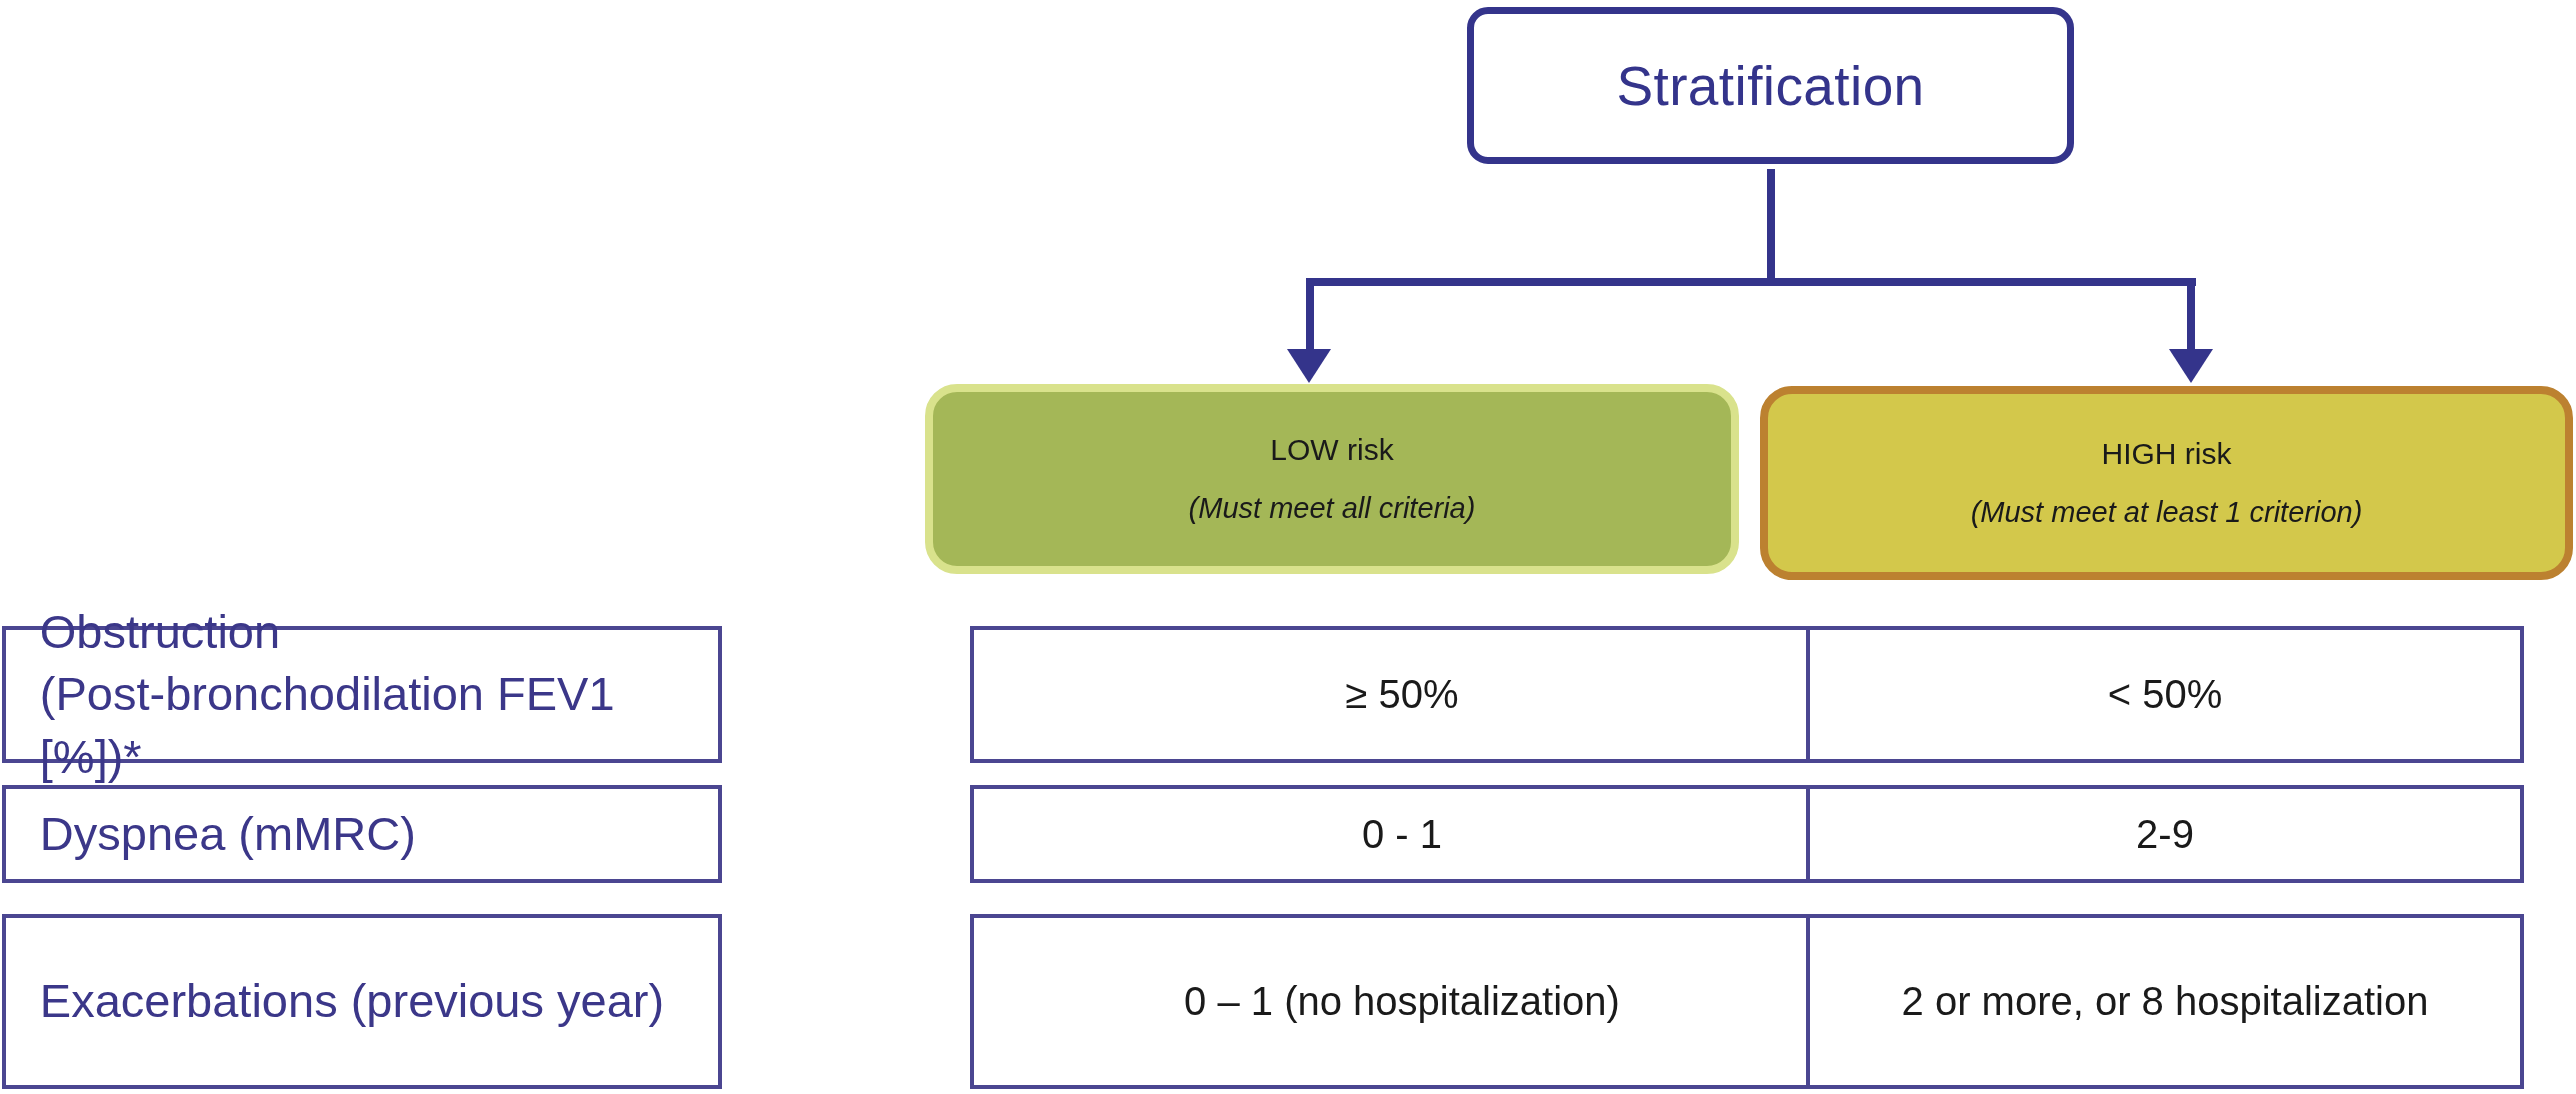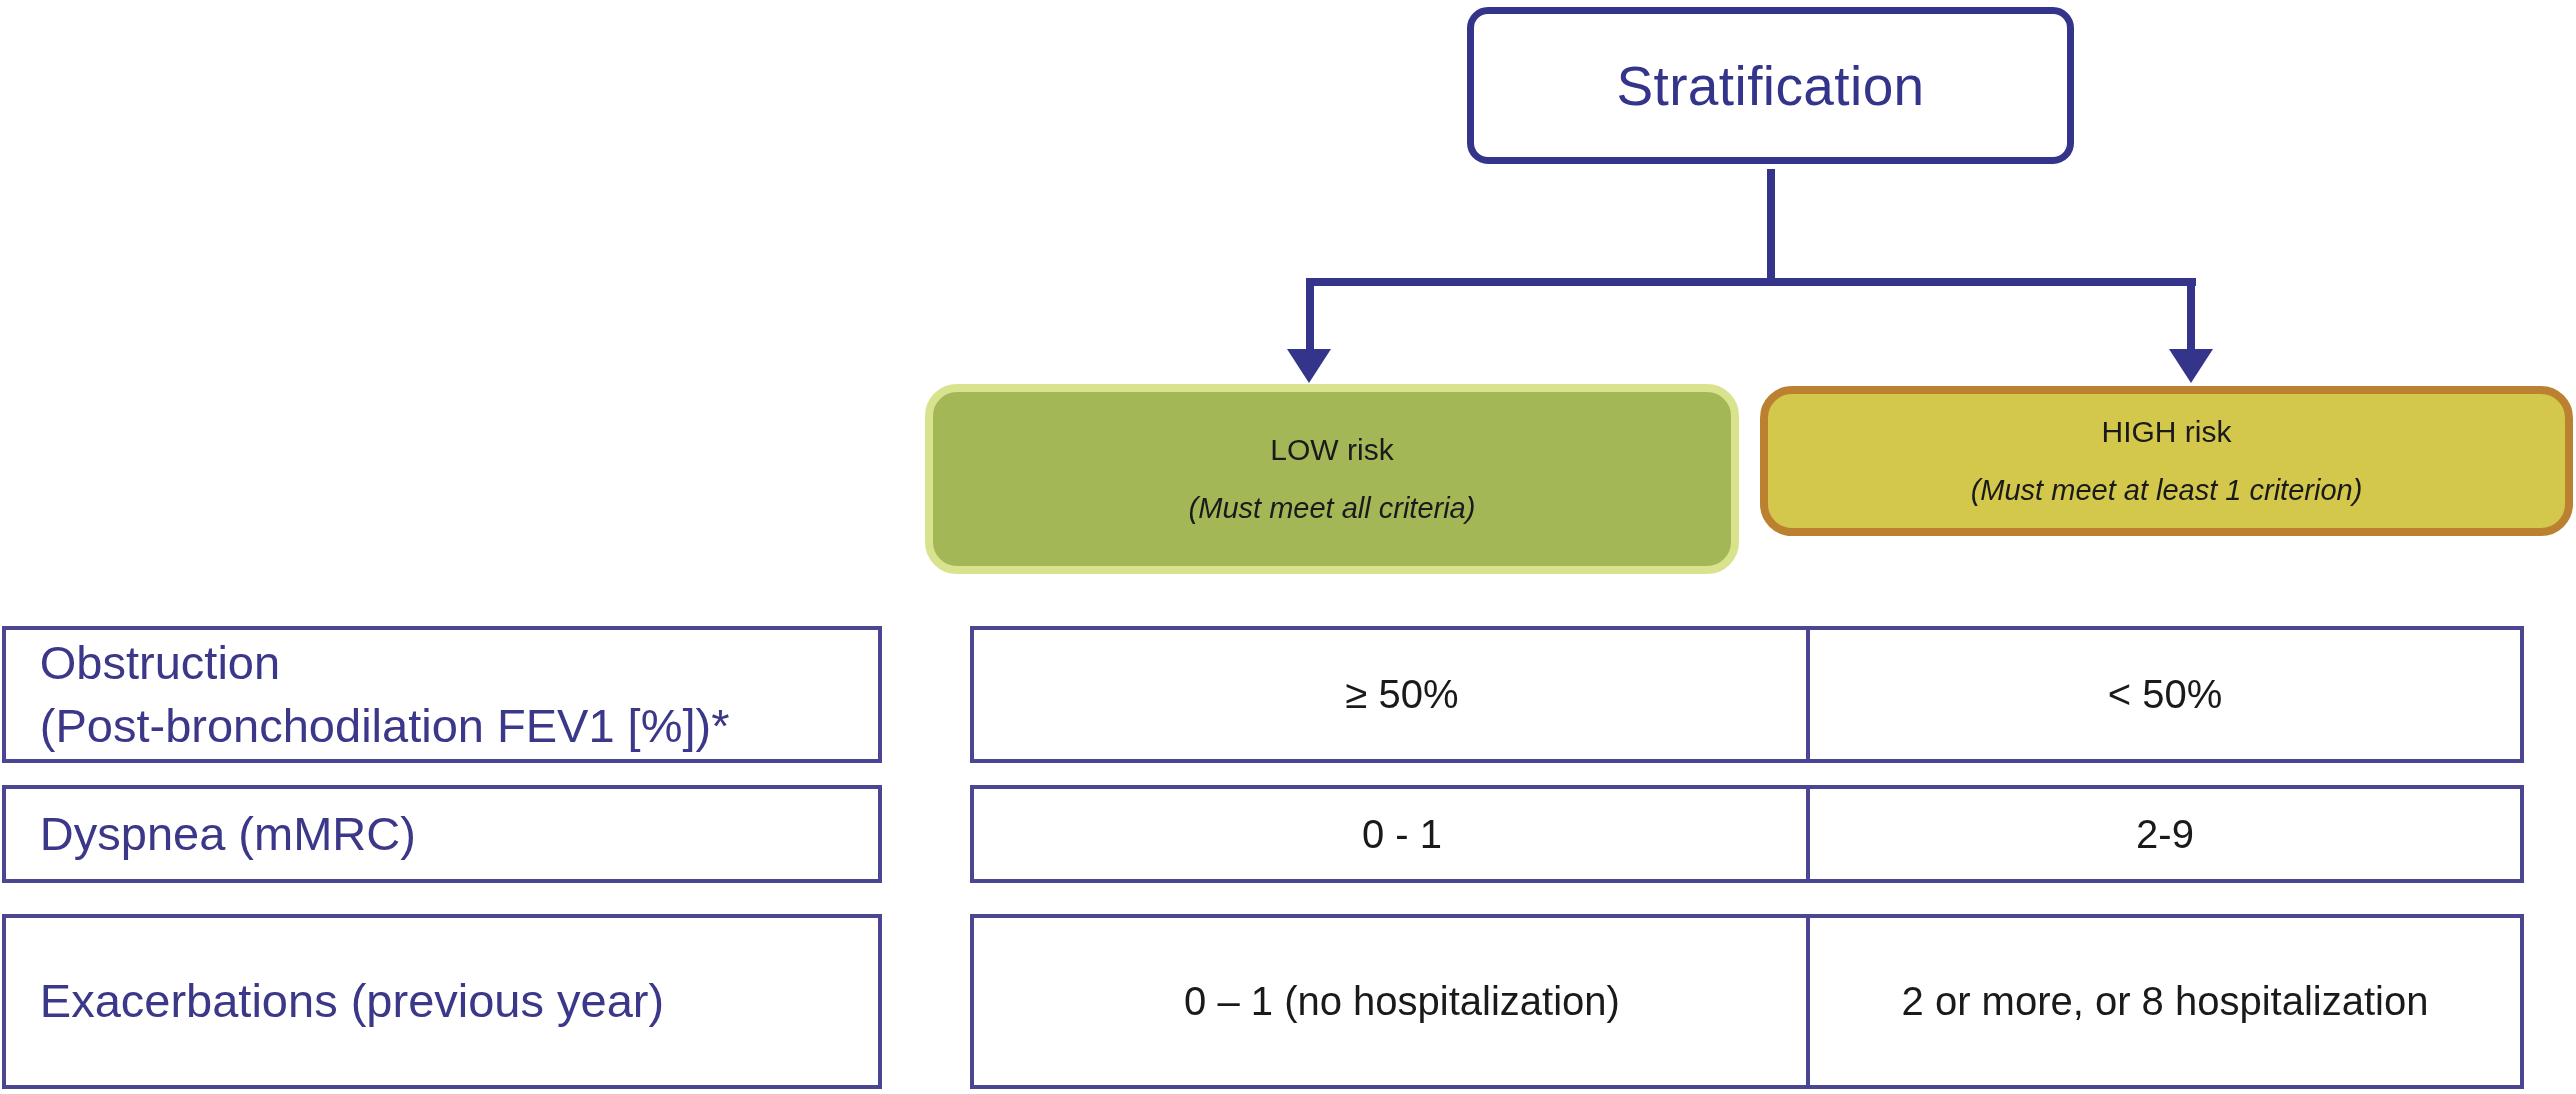--- a/index.html
+++ b/index.html
@@ -50,29 +50,29 @@
     display:flex;flex-direction:column;align-items:center;justify-content:center;
     gap:25px;color:var(--text-dark);text-align:center;
   }
   .branch .bt{font-size:30px;}
   .branch .bs{font-size:29px;font-style:italic;}
   .branch.low{
     left:925px;width:814px;
     background:var(--low-fill);border:8px solid var(--low-border);
   }
   .branch.high{
-    left:1760px;width:813px;top:386px;height:150px;
+    left:1760px;width:813px;top:386px;height:194px;
     background:var(--high-fill);border:8px solid var(--high-border);
   }
 
   
   .cellbox{
     position:absolute;background:#fff;border:4.4px solid var(--table-border);
   }
-  .labelcol{left:1.8px;width:880px;}
+  .labelcol{left:1.8px;width:720px;}
   .col-low{left:970px;width:864px;}
   .col-high{left:1806px;width:718px;}
   .row1{top:626px;height:137px;}
   .row2{top:785px;height:98px;}
   .row3{top:914px;height:175px;}
 
   .labelbox{
     display:flex;flex-direction:column;justify-content:center;
     padding-left:34px;color:var(--label-text);font-size:47px;line-height:1.32;
   }

